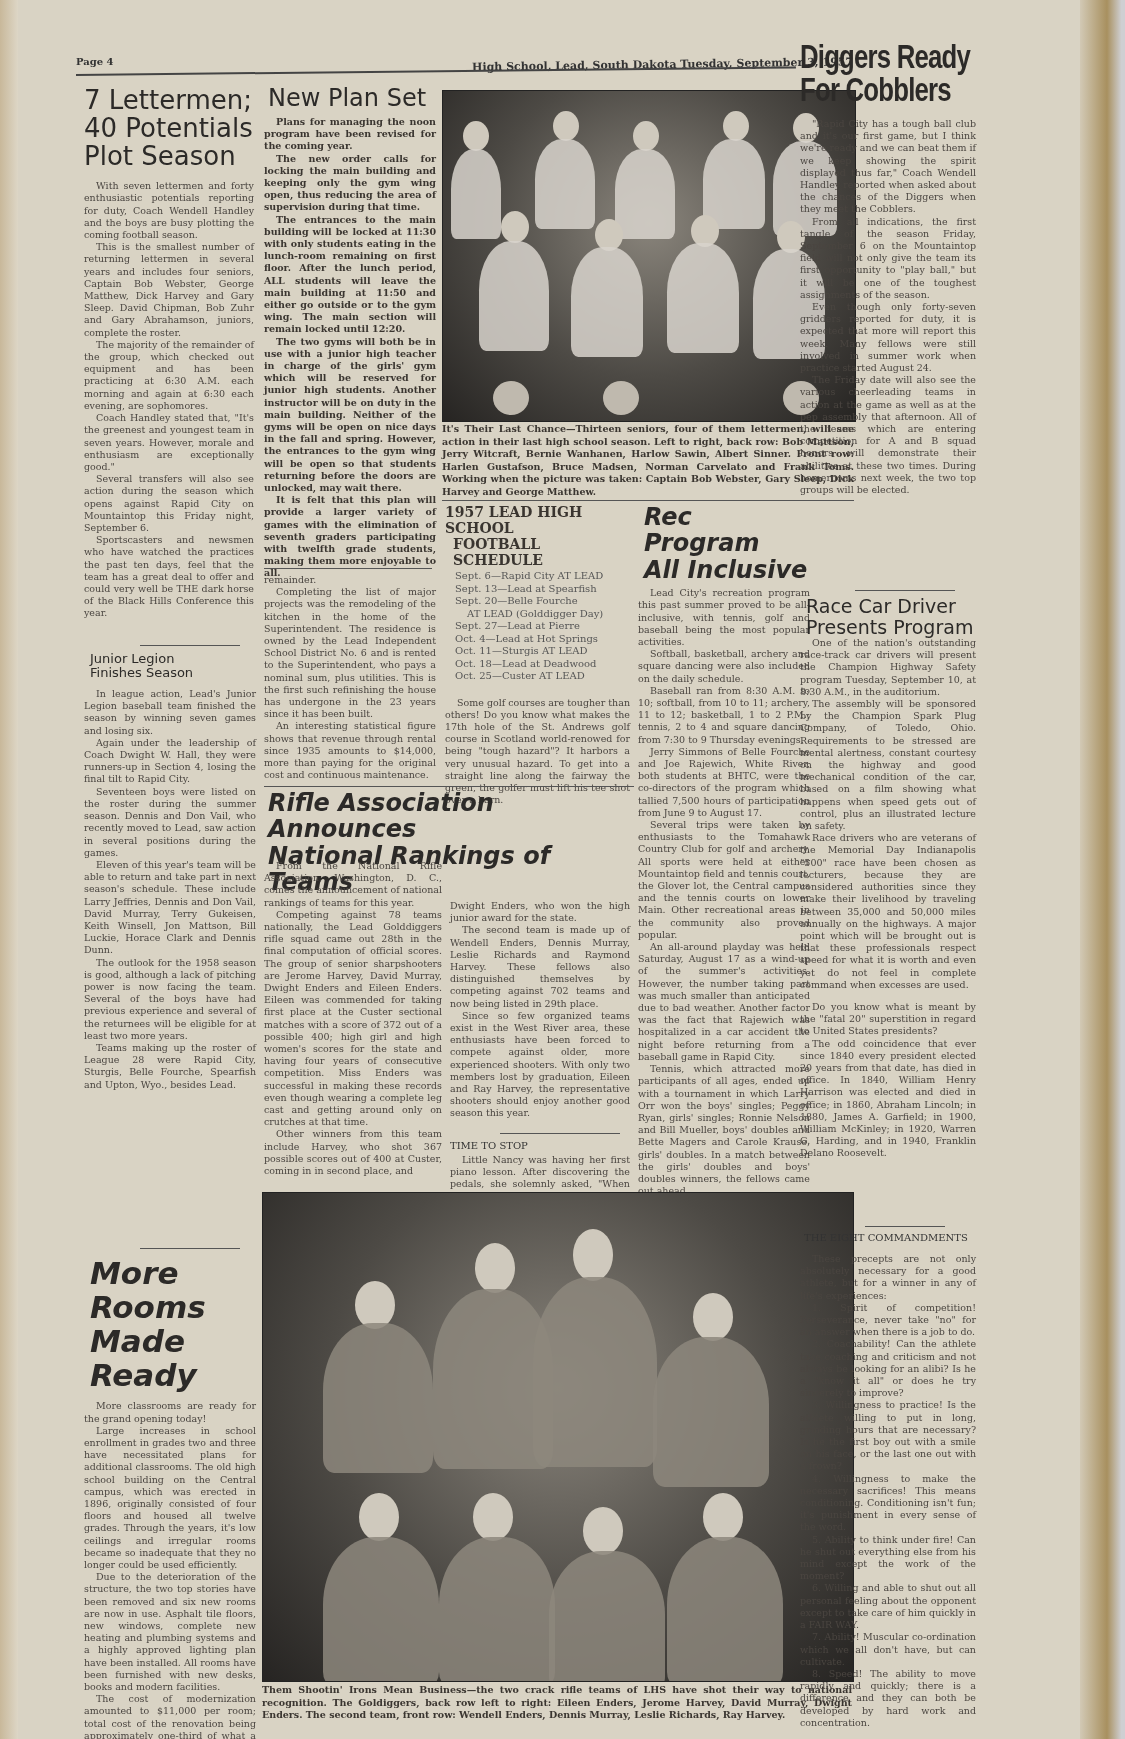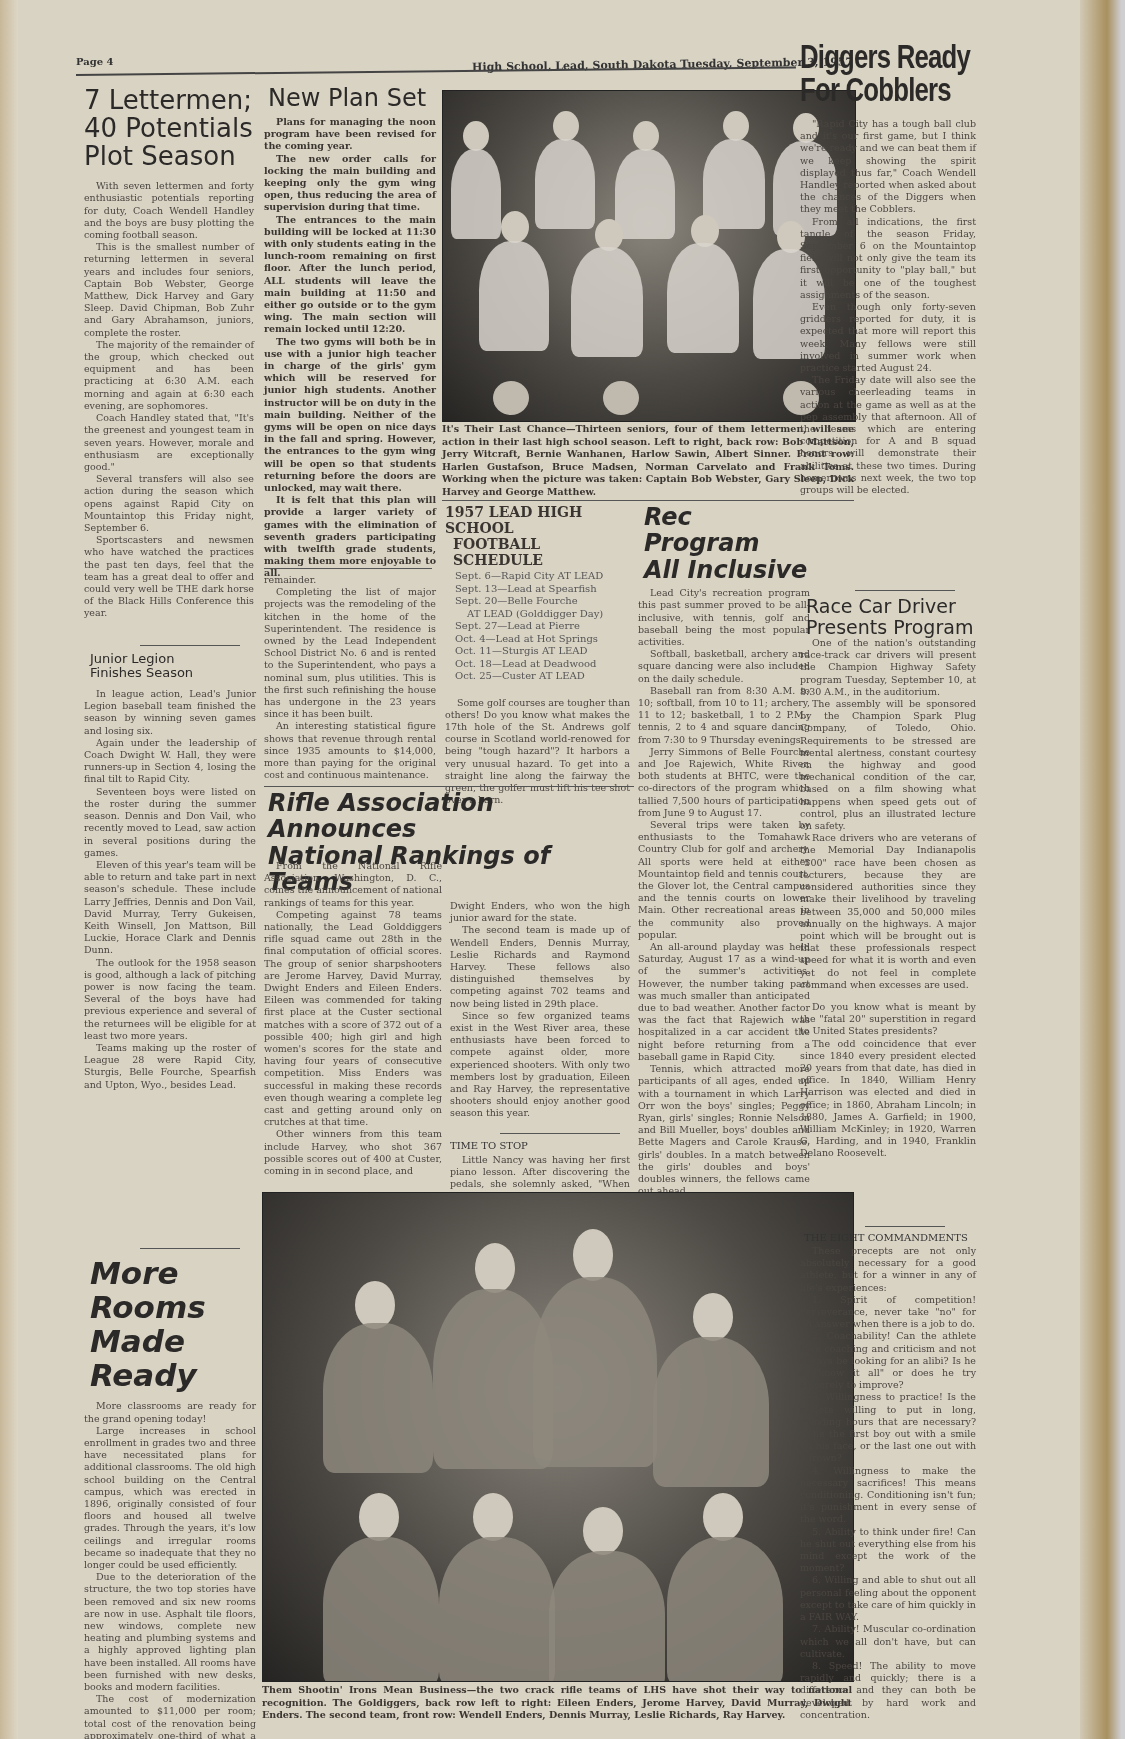--- a/index.html
+++ b/index.html
@@ -234,21 +234,21 @@
       <p>Race drivers who are veterans of the Memorial Day Indianapolis "500" race have been chosen as lecturers, because they are considered authorities since they make their livelihood by traveling between 35,000 and 50,000 miles annually on the highways. A major point which will be brought out is that these professionals respect speed for what it is worth and even yet do not feel in complete command when excesses are used.</p>
       <div style="height:10px;"></div>
       <p>Do you know what is meant by the "fatal 20" superstition in regard to United States presidents?</p>
       <p>The odd coincidence that ever since 1840 every president elected 20 years from that date, has died in office. In 1840, William Henry Harrison was elected and died in office; in 1860, Abraham Lincoln; in 1880, James A. Garfield; in 1900, William McKinley; in 1920, Warren G. Harding, and in 1940, Franklin Delano Roosevelt.</p>
     </div>
   </div>
   <div class="thinrule" style="left:805px;top:1186px;width:80px;"></div>
 
   <div class="abs" style="left:740px;top:1192px;width:176px;">
     <div class="small-hl" style="padding-left:4px;">THE EIGHT COMMANDMENTS</div>
-    <div class="body" style="margin-top:2px;">
+    <div class="body" style="margin-top:10px;">
       <p>These precepts are not only absolutely necessary for a good athlete, but for a winner in any of life's experiences:</p>
       <p>1. Spirit of competition! Perseverance, never take "no" for an answer when there is a job to do.</p>
       <p>2. Coachability! Can the athlete take coaching and criticism and not always be looking for an alibi? Is he a "know it all" or does he try sincerely to improve?</p>
       <p>3. Willingness to practice! Is the athlete willing to put in long, grinding hours that are necessary? Is he the first boy out with a smile on his face, or the last one out with a frown?</p>
       <p>4. Willingness to make the necessary sacrifices! This means conditioning. Conditioning isn't fun; it's punishment in every sense of the word.</p>
       <p>5. Ability to think under fire! Can he shut out everything else from his mind except the work of the moment?</p>
       <p>6. Willing and able to shut out all personal feeling about the opponent except to take care of him quickly in a FAIR WAY.</p>
       <p>7. Ability! Muscular co-ordination which we all don't have, but can cultivate.</p>
       <p>8. Speed! The ability to move rapidly and quickly; there is a difference and they can both be developed by hard work and concentration.</p>
     </div>

